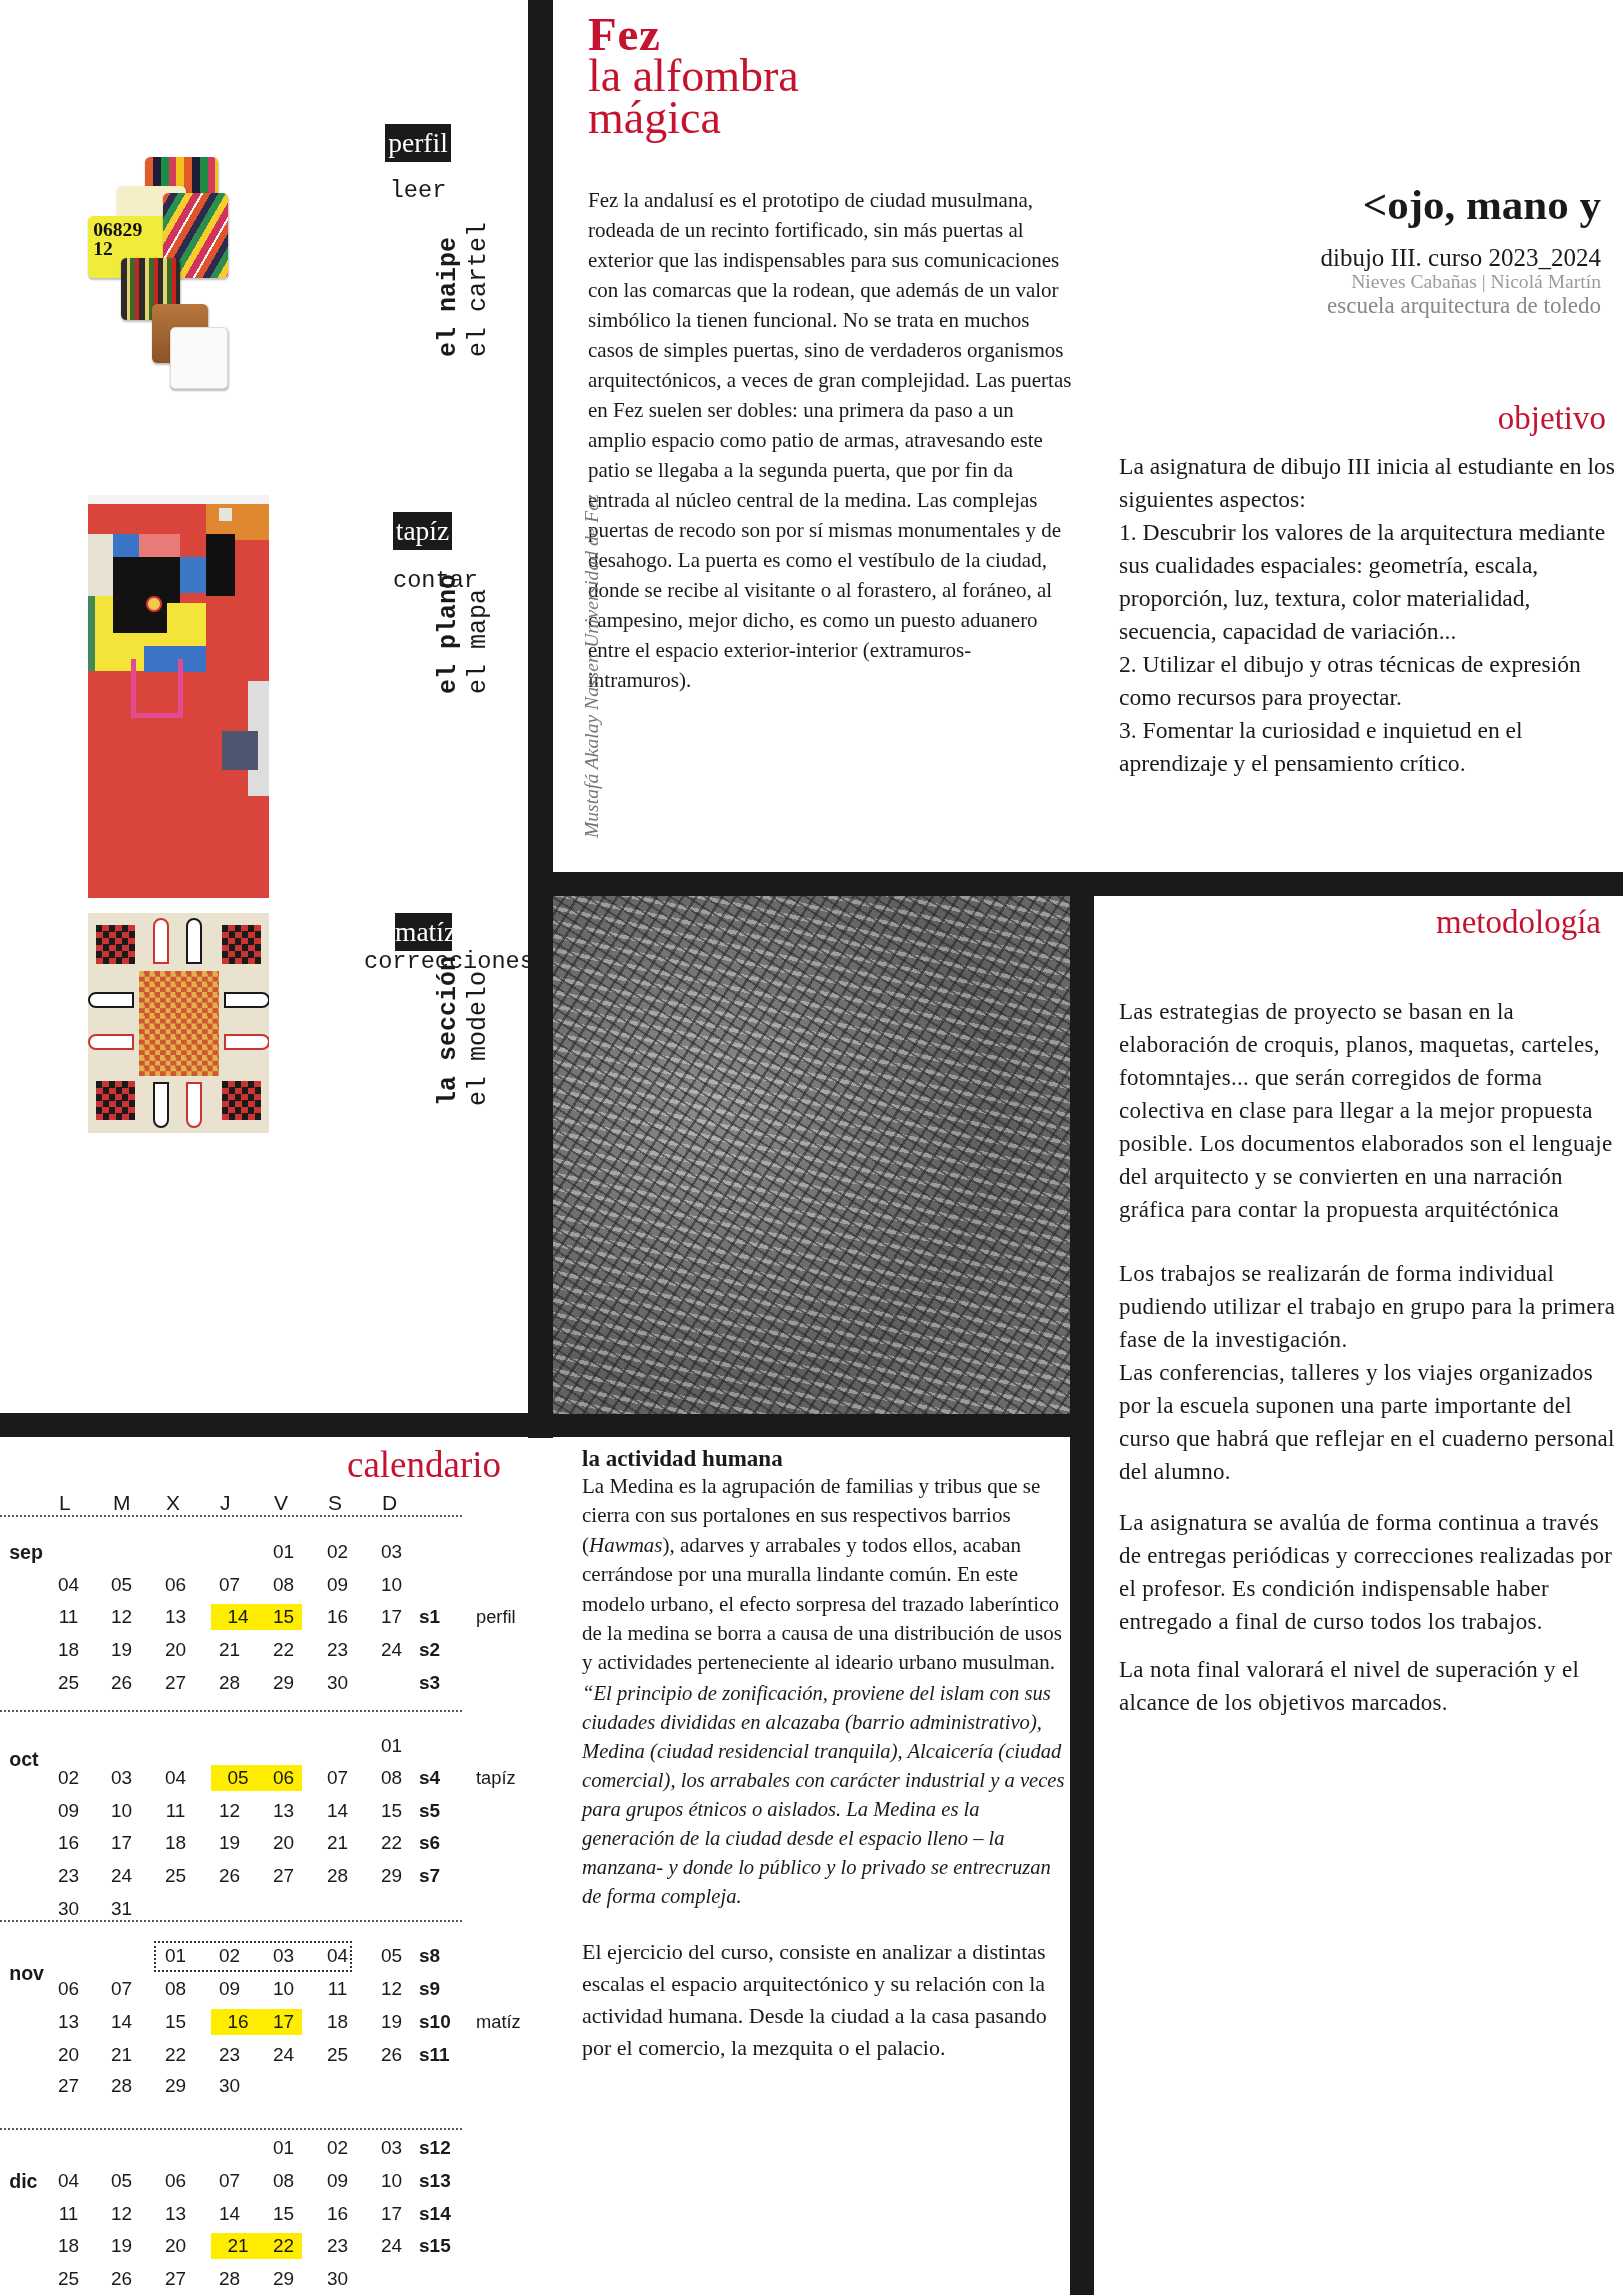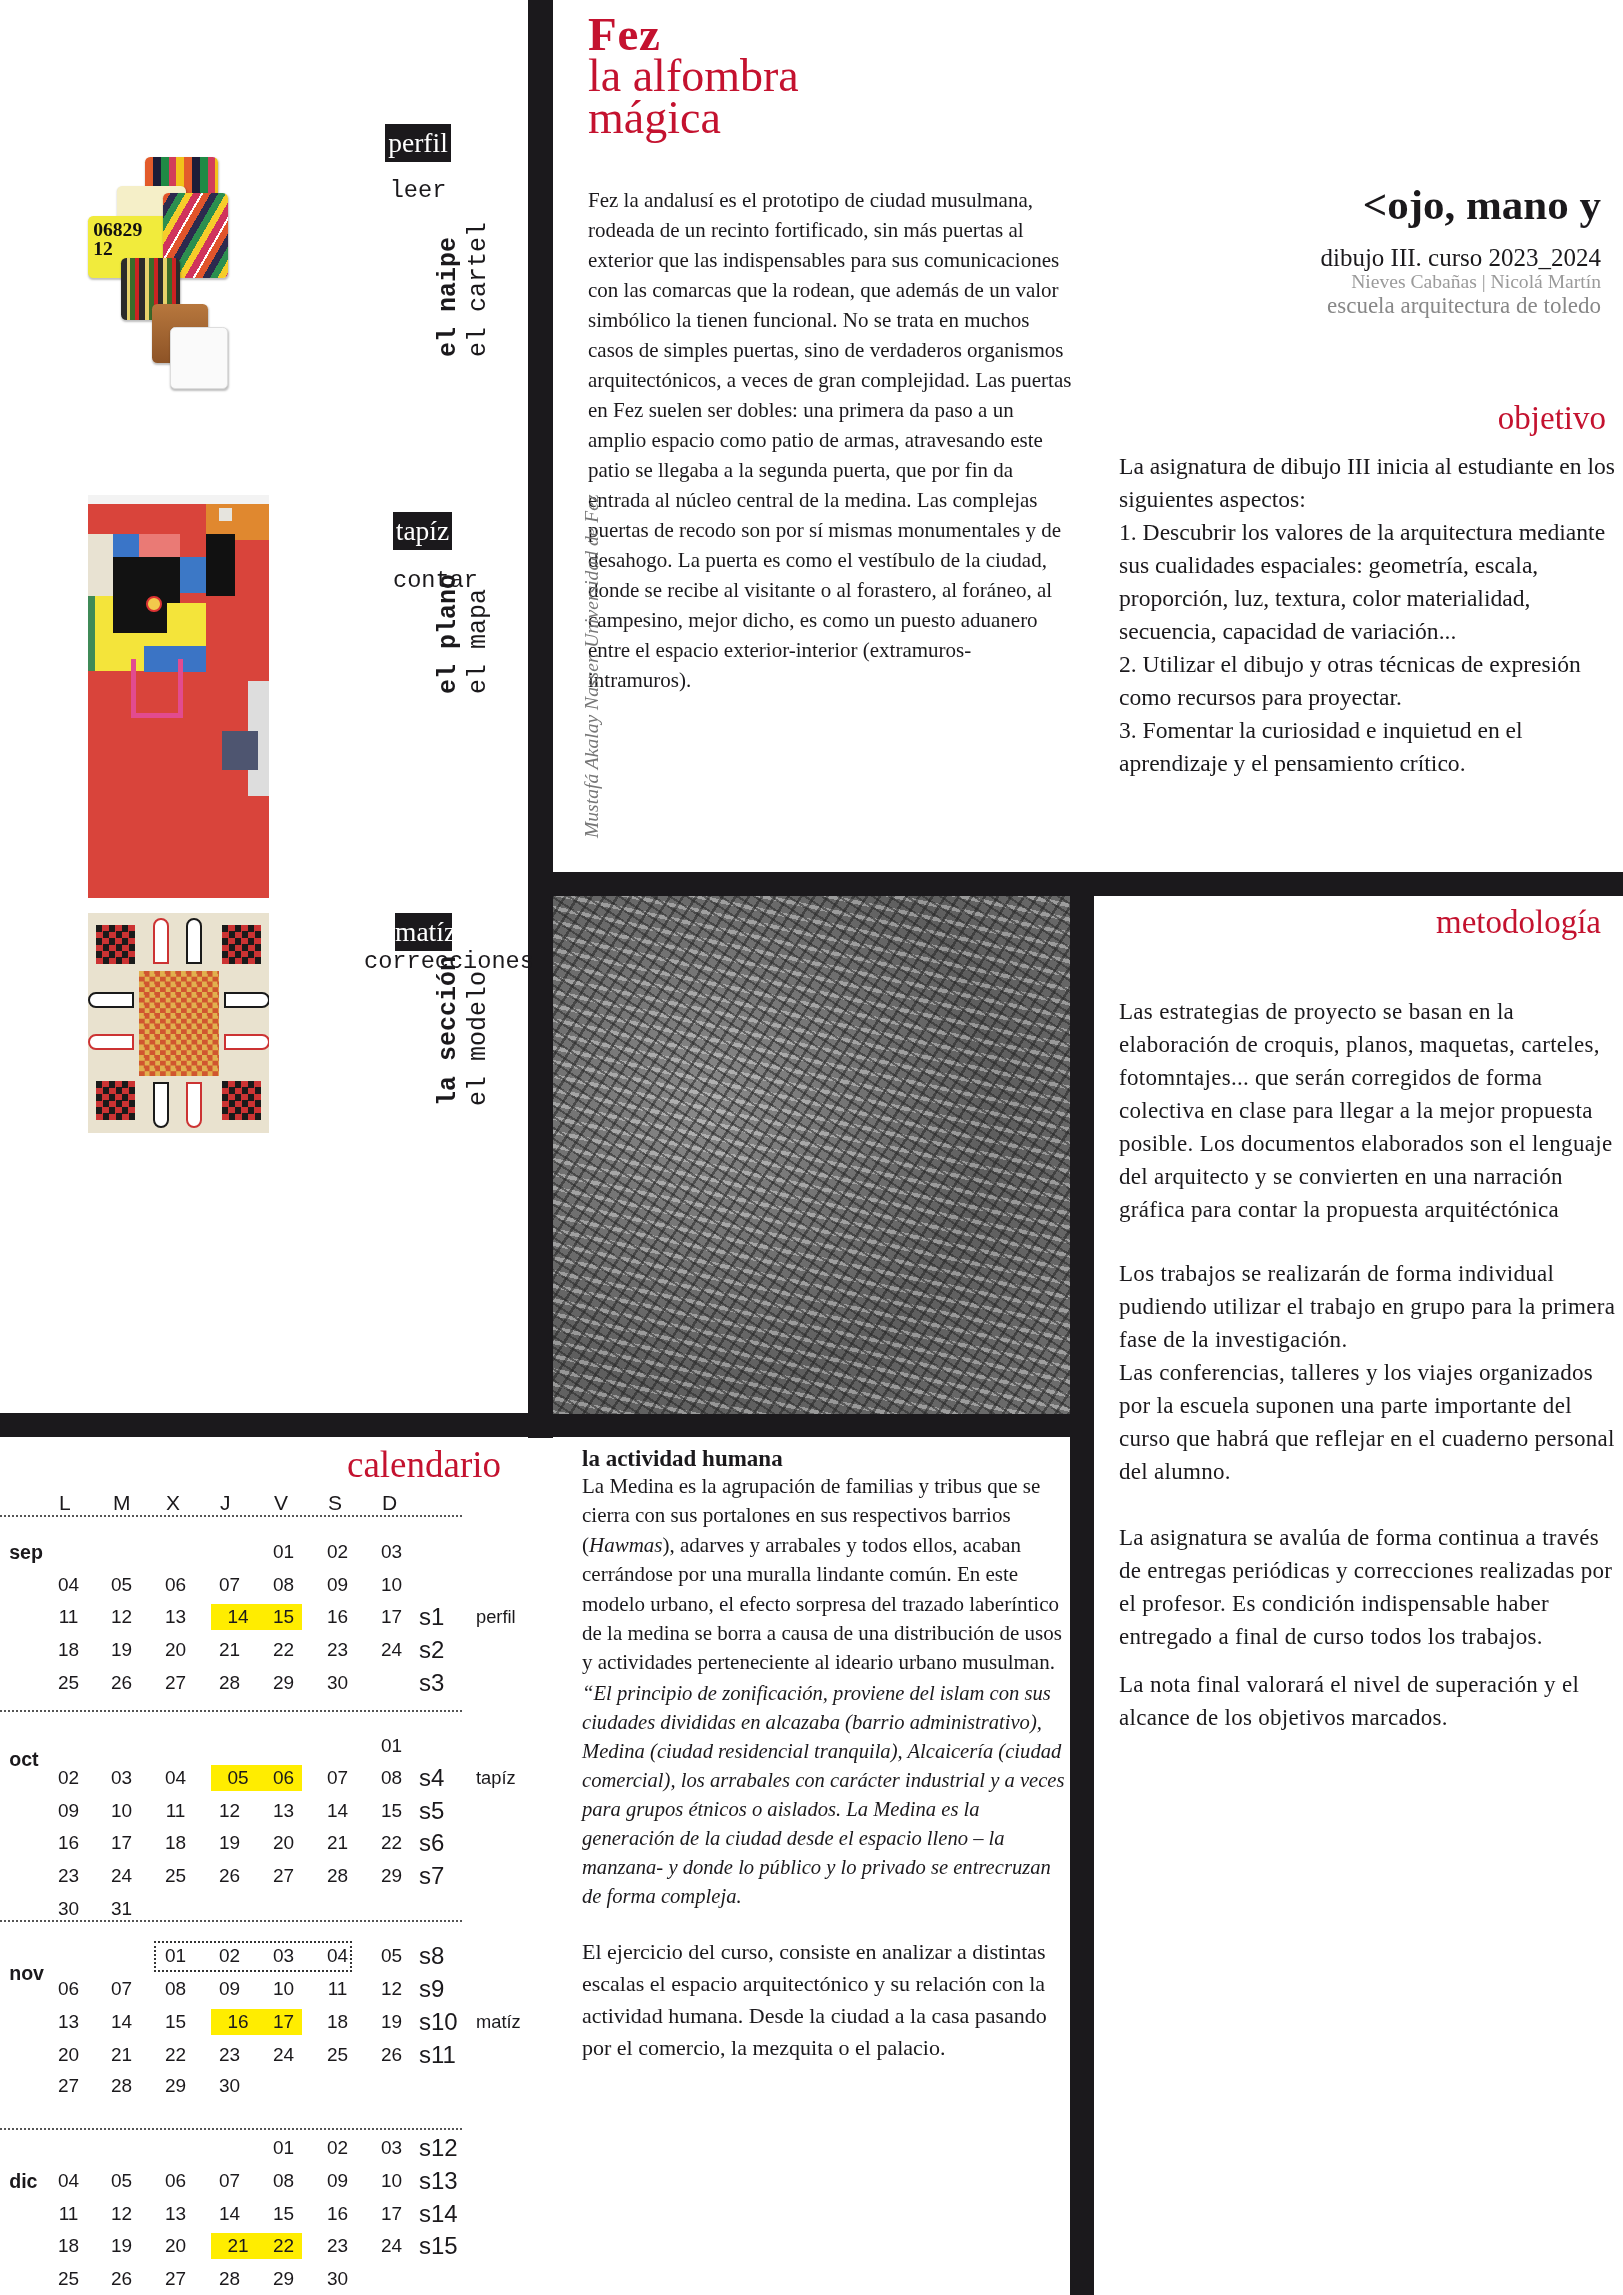--- a/index.html
+++ b/index.html
@@ -49,21 +49,21 @@
   .mid-body .p1{font-size:21px;line-height:29.4px}
   .mid-body .quote{font-size:20.6px;line-height:29px;font-style:italic;margin-top:1.3px}
   .mid-body .p3{font-size:22px;line-height:32px;margin-top:25px}
 
   
   .cal-title{position:absolute;left:347px;top:1443px;font-family:"Liberation Serif",serif;font-size:37px;color:#c4122f}
   .dotline{position:absolute;left:0;width:462px;border-top:2px dotted #555}
   .dayh{position:absolute;top:1491px;font-size:21px;font-family:"Liberation Sans",sans-serif}
   .cell{position:absolute;width:37px;text-align:center;font-family:"Liberation Sans",sans-serif;font-size:19px;line-height:26px}
   .hl{background:#ffed00}
-  .wk{position:absolute;font-family:"Liberation Sans",sans-serif;font-weight:400;font-size:24px;line-height:26px}
+  .wk{position:absolute;font-family:"Liberation Sans",sans-serif;font-weight:700;font-size:19px;line-height:26px}
   .mon{position:absolute;font-family:"Liberation Sans",sans-serif;font-weight:700;font-size:19.6px;line-height:26px}
   .phase{position:absolute;font-family:"Liberation Sans",sans-serif;font-size:18.3px;line-height:26px}
   .dashbox{position:absolute;border:2px dotted #333}
 </style>
 </head>
 <body>
 
 <div class="bar" style="left:528px;top:0;width:25px;height:1438px"></div>
 <div class="bar" style="left:553px;top:872px;width:1071px;height:24px"></div>
 <div class="bar" style="left:1070px;top:896px;width:24px;height:1400px"></div>
@@ -164,21 +164,21 @@
 </section>
 
 <div class="aerial"></div>
 
 <section>
   <div class="section-title" style="top:904px;right:22px">metodología</div>
   <div class="right-body meth" style="top:962px">
     <p style="margin-top:33px">Las estrategias de proyecto se basan en la elaboración de croquis, planos, maquetas, carteles, fotomntajes... que serán corregidos de forma colectiva en clase para llegar a la mejor propuesta posible. Los documentos elaborados son el lenguaje del arquitecto y se convierten en una narración gráfica para contar la propuesta arquitéctónica</p>
     <p style="margin-top:31px">Los trabajos se realizarán de forma individual pudiendo utilizar el trabajo en grupo para la primera fase de la investigación.
 Las conferencias, talleres y los viajes organizados por la escuela suponen una parte importante del curso que habrá que reflejar en el cuaderno personal del alumno.</p>
-    <p style="margin-top:33px">La asignatura se avalúa de forma continua a través de entregas periódicas y correcciones realizadas por el profesor. Es condición indispensable haber entregado a final de curso todos los trabajos.</p>
+    <p style="margin-top:18px">La asignatura se avalúa de forma continua a través de entregas periódicas y correcciones realizadas por el profesor. Es condición indispensable haber entregado a final de curso todos los trabajos.</p>
     <p style="margin-top:15px">La nota final valorará el nivel de superación y el alcance de los objetivos marcados.</p>
   </div>
 </section>
 
 <section class="mid-body">
   <h3>la actividad humana</h3>
   <p class="p1"><span>La Medina es la agrupación de familias y tribus que se cierra con sus portalones en sus respectivos barrios (</span><i>Hawmas</i><span>), adarves y arrabales y todos ellos, acaban cerrándose por una muralla lindante común. En este modelo urbano, el efecto sorpresa del trazado laberíntico de la medina se borra a causa de una distribución de usos y actividades perteneciente al ideario urbano musulman.</span></p>
   <p class="quote">“El principio de zonificación, proviene del islam con sus ciudades divididas en alcazaba (barrio administrativo), Medina (ciudad residencial tranquila), Alcaicería (ciudad comercial), los arrabales con carácter industrial y a veces para grupos étnicos o aislados. La Medina es la generación de la ciudad desde el espacio lleno – la manzana- y donde lo público y lo privado se entrecruzan de forma compleja.</p>
   <p class="p3">El ejercicio del curso, consiste en analizar a distintas escalas el espacio arquitectónico y su relación con la actividad humana. Desde la ciudad a la casa pasando por el comercio, la mezquita o el palacio.</p>
 </section>

